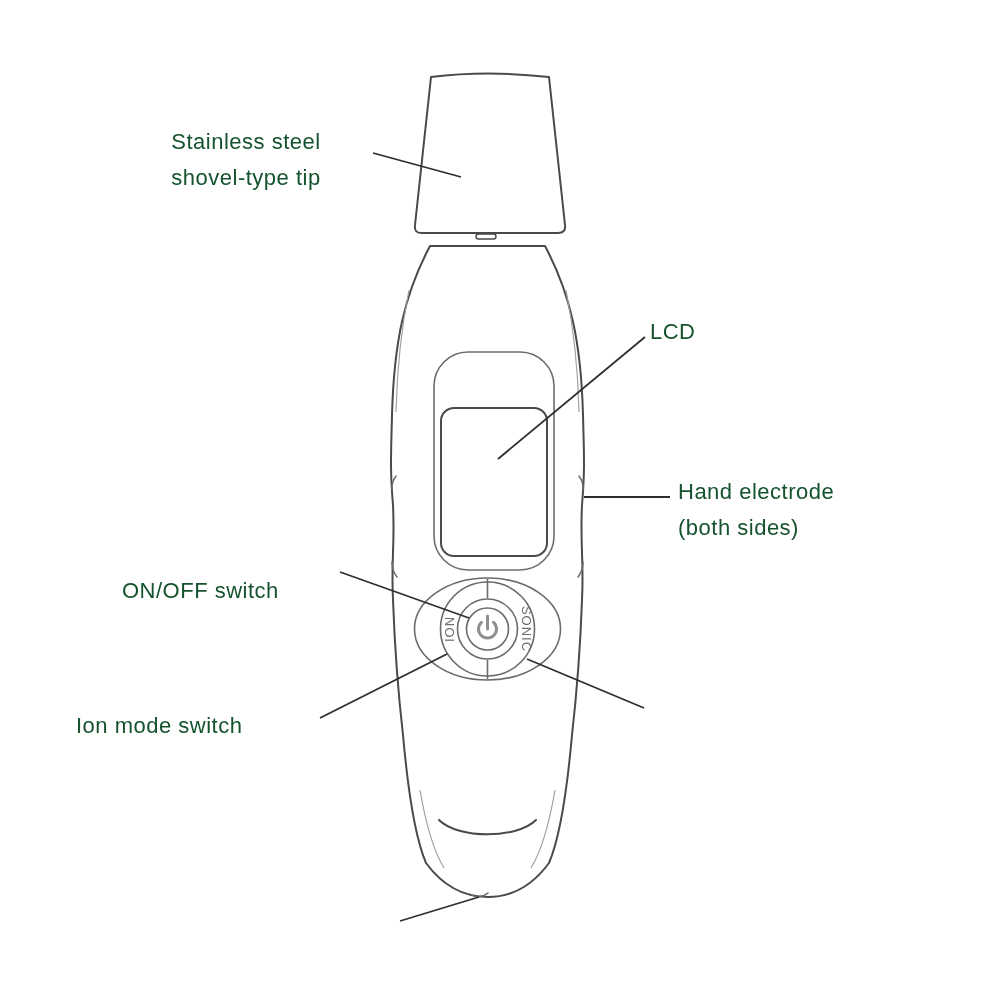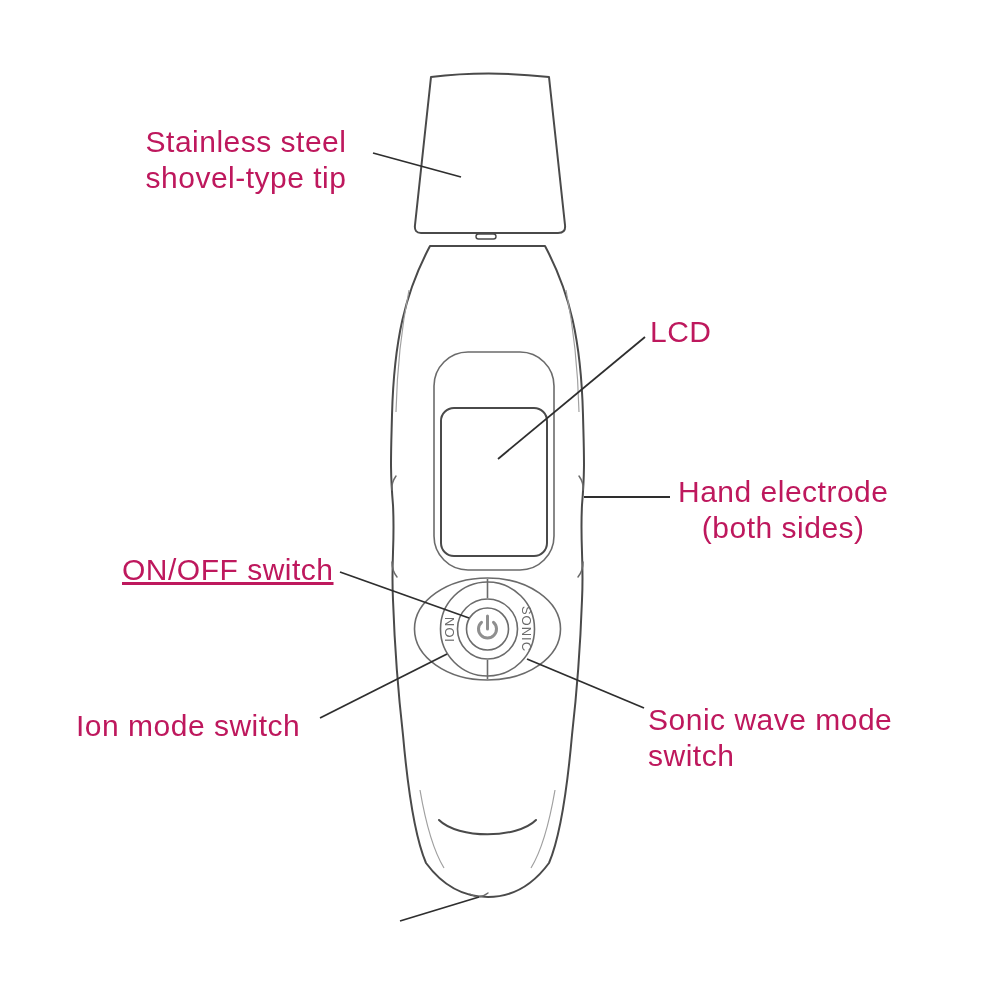--- a/index.html
+++ b/index.html
@@ -15,23 +15,23 @@
     overflow: hidden;
     font-family: "Liberation Sans", sans-serif;
   }
   .canvas svg {
     position: absolute;
     left: 0;
     top: 0;
   }
   .label {
     position: absolute;
-    font-size: 30px;
+    font-size: 22px;
     line-height: 36px;
-    color: #be185d;
+    color: #14532d;
     white-space: pre-line;
     letter-spacing: 0.5px;
   }
   .label.center { text-align: center; }
   .dial-text {
     font-family: "Liberation Sans", sans-serif;
     font-size: 13px;
     letter-spacing: 1px;
     fill: #6b6b6b;
   }
@@ -112,24 +112,22 @@
       <line x1="644" y1="708" x2="527" y2="659"></line>
       <line x1="400" y1="921" x2="479" y2="897"></line>
     </g>
   </svg>
 
   <div class="label center" style="left:115px; top:124px; width:262px;">Stainless steel
 shovel-type tip</div>
 
   <div class="label" style="left:650px; top:306px;margin-top:8px;">LCD</div>
 
-  <div class="label" style="left:678px; top:474px;text-align:center;">Hand electrode
+  <div class="label" style="left:678px; top:474px;">Hand electrode
 (both sides)</div>
 
-  <div class="label" style="left:122px; top:552px;text-decoration:underline;">ON/OFF switch</div>
+  <div class="label" style="left:122px; top:573px;">ON/OFF switch</div>
 
   <div class="label" style="left:76px; top:708px;">Ion mode switch</div>
 
-  <div class="label" style="left:648px; top:702px;">Sonic wave mode
-switch</div>
 
 
 </div>
 
 </body></html>

